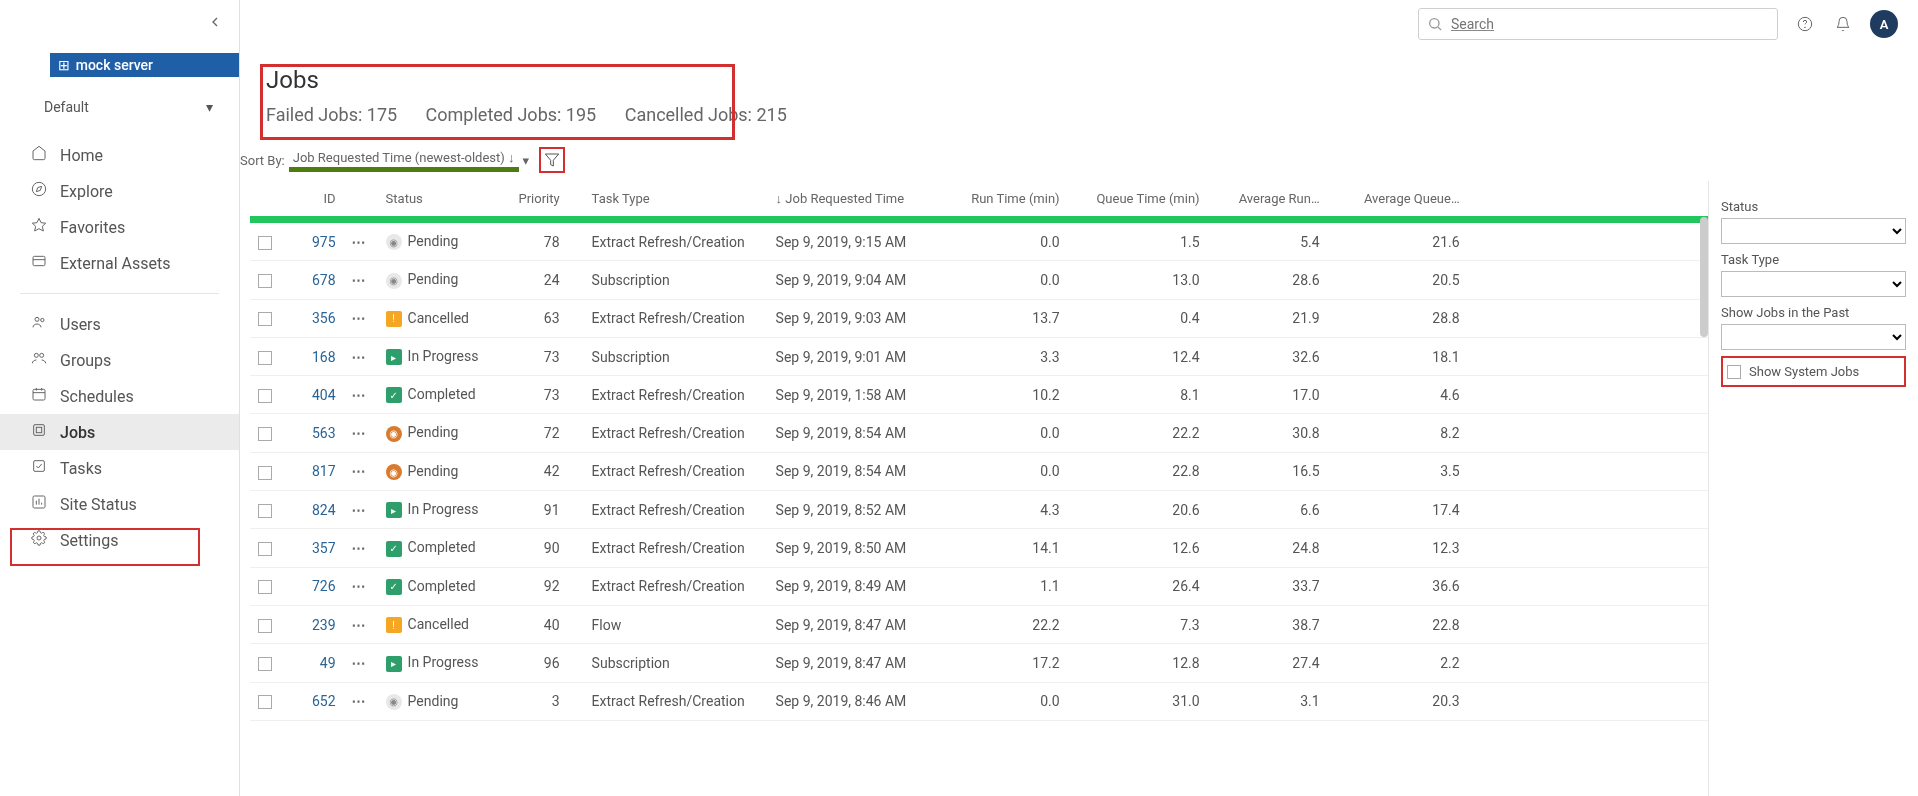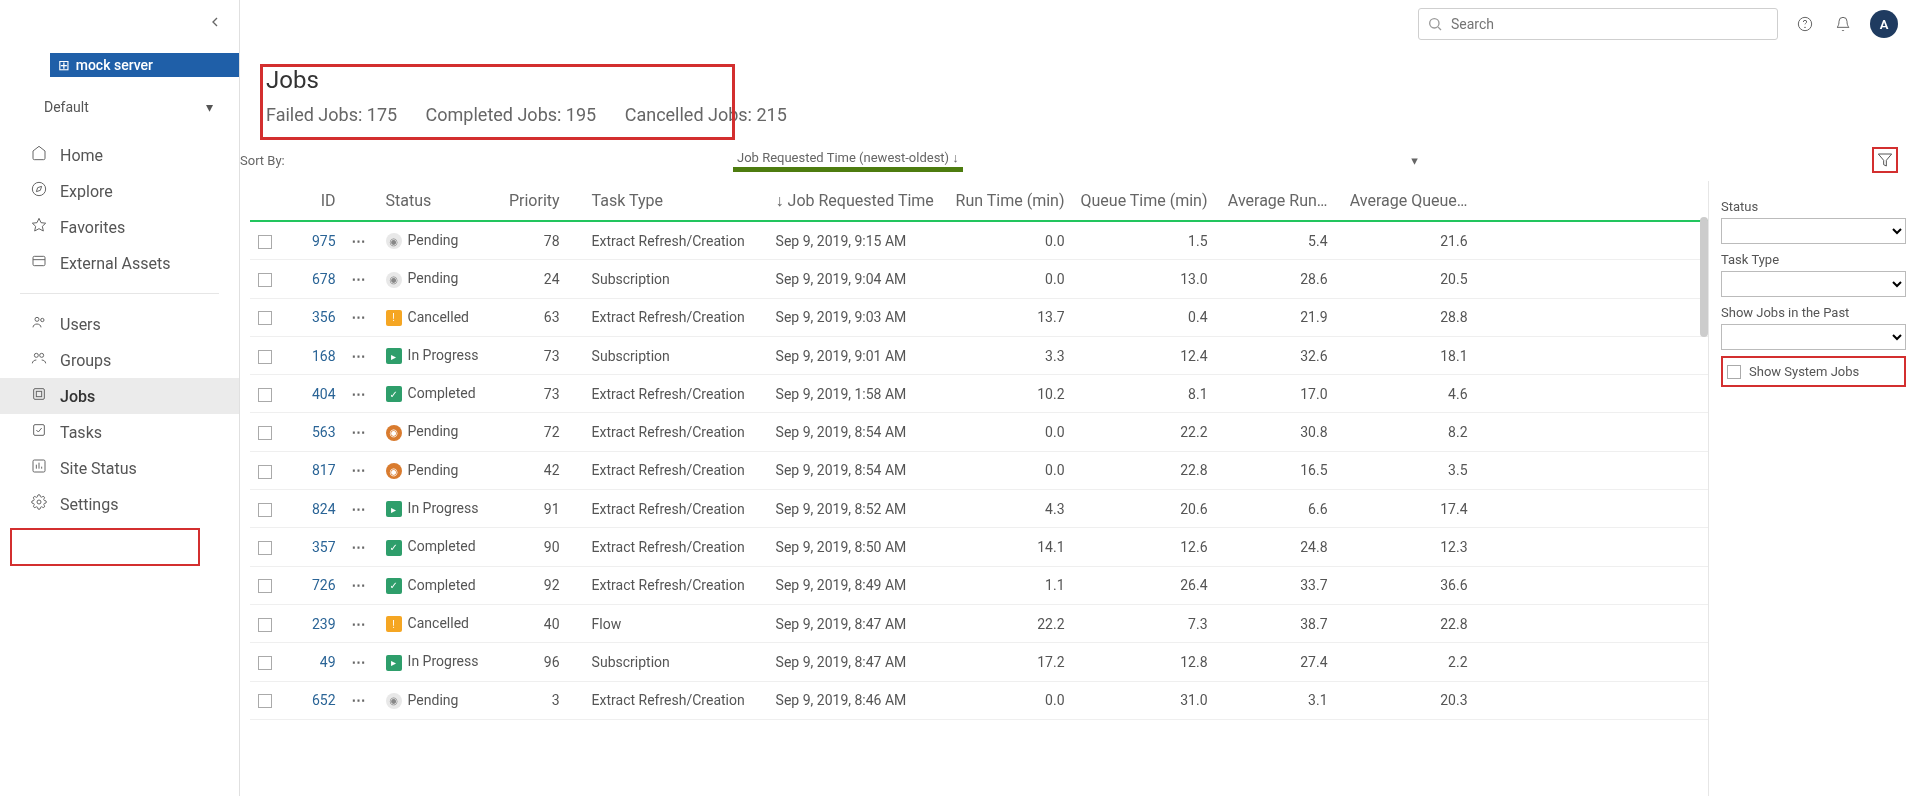--- a/index.html
+++ b/index.html
@@ -18,49 +18,49 @@
 
 
 .nav { list-style: none; padding: 0; }
 .nav li { display: flex; align-items: center; gap: 12px; padding: 8px 16px 8px 30px; color: #555; cursor: pointer; font-size: 16px; }
 .nav li .icon { width: 18px; text-align: center; color: #666; }
 .nav li.active { background: #ebebeb; color: #333; font-weight: 500; }
 .nav-sep { border-top: 1px solid #e6e6e6; margin: 12px 20px; }
 
 
 .topbar { height: 48px; display: flex; align-items: center; justify-content: flex-end; gap: 16px; padding: 0 20px 0 0; }
-.search { width: 360px; height: 32px; border: 1px solid #cfcfcf; border-radius: 3px; display: flex; align-items: center; padding: 7px 8px; gap: 8px; color: #888; }
+.search { width: 360px; height: 32px; border: 1px solid #cfcfcf; border-radius: 3px; display: flex; align-items: center; padding: 7px 8px; gap: 8px; color: #888; text-decoration: underline; }
 .search input { border: none; outline: none; flex: 1; font-size: 14px; color: #333; }
 .tb-icon { width: 22px; height: 22px; color: #666; display: flex; align-items: center; justify-content: center; cursor: pointer; }
 .avatar { width: 28px; height: 28px; border-radius: 50%; background: #1f3b60; color: #fff; display: flex; align-items: center; justify-content: center; font-size: 13px; font-weight: 600; cursor: pointer; }
 
 
 .page-header { padding: 18px 26px 22px; }
 .page-title { font-size: 24px; font-weight: 400; color: #333; }
 .page-stats { margin-top: 10px; color: #666; font-size: 18px; }
 .page-stats span { margin-right: 24px; }
 .header-box { position: absolute; left: 260px; top: 64px; width: 475px; height: 76px; border: 3px solid #d32f2f; pointer-events: none; }
 .jobs-box { position: absolute; left: 10px; top: 528px; width: 190px; height: 38px; border: 2px solid #d32f2f; pointer-events: none; }
 
 
-.sort-row { display: flex; justify-content: space-between; align-items: center; padding: 0 20px 8px 0; color: #666; font-size: 13px; gap: 4px; }
+.sort-row { display: flex; justify-content: flex-start; align-items: center; padding: 0 20px 8px 0; color: #666; font-size: 13px; gap: 4px; }
 .sort-row .sort-val { border-bottom: 5px solid #4d7c0f; padding: 2px 4px; cursor: pointer; }
 .filter-btn { width: 26px; height: 26px; border: 2px solid #d32f2f; display: flex; align-items: center; justify-content: center; color: #555; margin-left: 6px; cursor: pointer; }
 
 
 .content-row { display: flex; flex: 1; overflow: hidden; }
 .table-wrap { flex: 1; overflow-y: auto; padding: 0 0 0 10px; position: relative; }
 .filter-panel { width: 210px; border-left: 1px solid #e6e6e6; padding: 12px 12px 0 12px; font-size: 13px; color: #555; }
 .filter-panel .fp-label { margin: 6px 0 4px; }
 .filter-panel select { width: 100%; height: 24px; border: 1px solid #bbb; font-size: 12px; padding: 12px 4px; background: #fff; }
 .fp-check { display: flex; align-items: center; gap: 8px; padding: 6px 4px; border: 2px solid #d32f2f; margin-top: 4px; }
 
 
 table { border-collapse: collapse; width: 100%; }
-th { text-align: left; font-weight: 400; color: #666; font-size: 16px; padding: 10px 8px; border-bottom: 2px solid #22c55e; white-space: nowrap; }
+th { text-align: left; font-weight: 400; color: #666; font-size: 13px; padding: 10px 8px; border-bottom: 7px solid #22c55e; white-space: nowrap; }
 th.r, td.r { text-align: right; }
 td { padding: 10px 8px; border-bottom: 1px solid #efefef; color: #555; font-size: 14px; white-space: nowrap; }
 td .id-link { color: #2a6496; cursor: pointer; margin-left: 20px; }
 .chk { width: 14px; height: 14px; border: 1px solid #aaa; display: inline-block; vertical-align: middle; cursor: pointer; }
 .more { color: #666; cursor: pointer; letter-spacing: 1px; font-weight: bold; }
 .status-badge { display: inline-flex; align-items: center; justify-content: center; width: 16px; height: 16px; border-radius: 2px; font-size: 10px; color: #fff; margin-right: 6px; vertical-align: middle; }
 .sb-pending { background: #e8e8e8; color: #888; border-radius: 50%; }
 .sb-cancelled { background: #f5a623; }
 .sb-inprogress { background: #2e9e6b; }
 .sb-completed { background: #2e9e6b; }
@@ -129,20 +129,29 @@
           <span>Users</span>
         </li>
         <li>
           <span class="icon"><svg viewBox="0 0 24 24" fill="none" stroke="currentColor" stroke-width="1.5">
               <circle cx="8" cy="8" r="3"></circle>
               <circle cx="16" cy="8" r="3"></circle>
               <path d="M2 20c0-3 3-5 6-5"></path>
               <path d="M22 20c0-3-3-5-6-5"></path>
             </svg></span>
           <span>Groups</span>
+        </li>
+        <li>
+          <span class="icon"><svg viewBox="0 0 24 24" fill="none" stroke="currentColor" stroke-width="1.5">
+              <rect x="3" y="5" width="18" height="16" rx="2"></rect>
+              <line x1="3" y1="10" x2="21" y2="10"></line>
+              <line x1="8" y1="3" x2="8" y2="7"></line>
+              <line x1="16" y1="3" x2="16" y2="7"></line>
+            </svg></span>
+          <span>Schedules</span>
         </li>
         <li class="active">
           <span class="icon"><svg viewBox="0 0 24 24" fill="none" stroke="currentColor" stroke-width="1.5">
               <rect x="4" y="4" width="16" height="16" rx="2"></rect>
               <rect x="8" y="8" width="8" height="8"></rect>
             </svg></span>
           <span>Jobs</span>
         </li>
         <li>
           <span class="icon"><svg viewBox="0 0 24 24" fill="none" stroke="currentColor" stroke-width="1.5">

